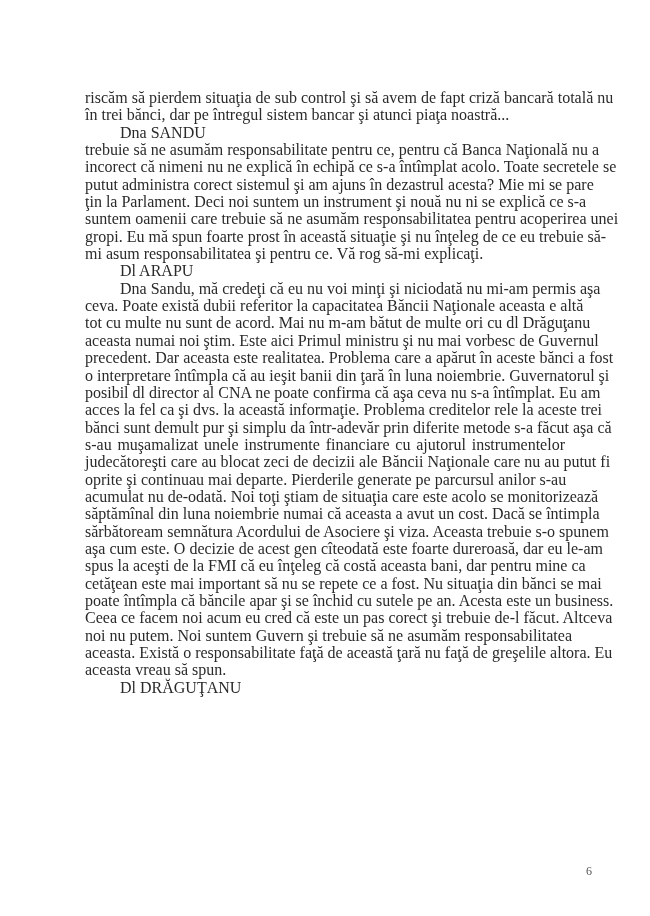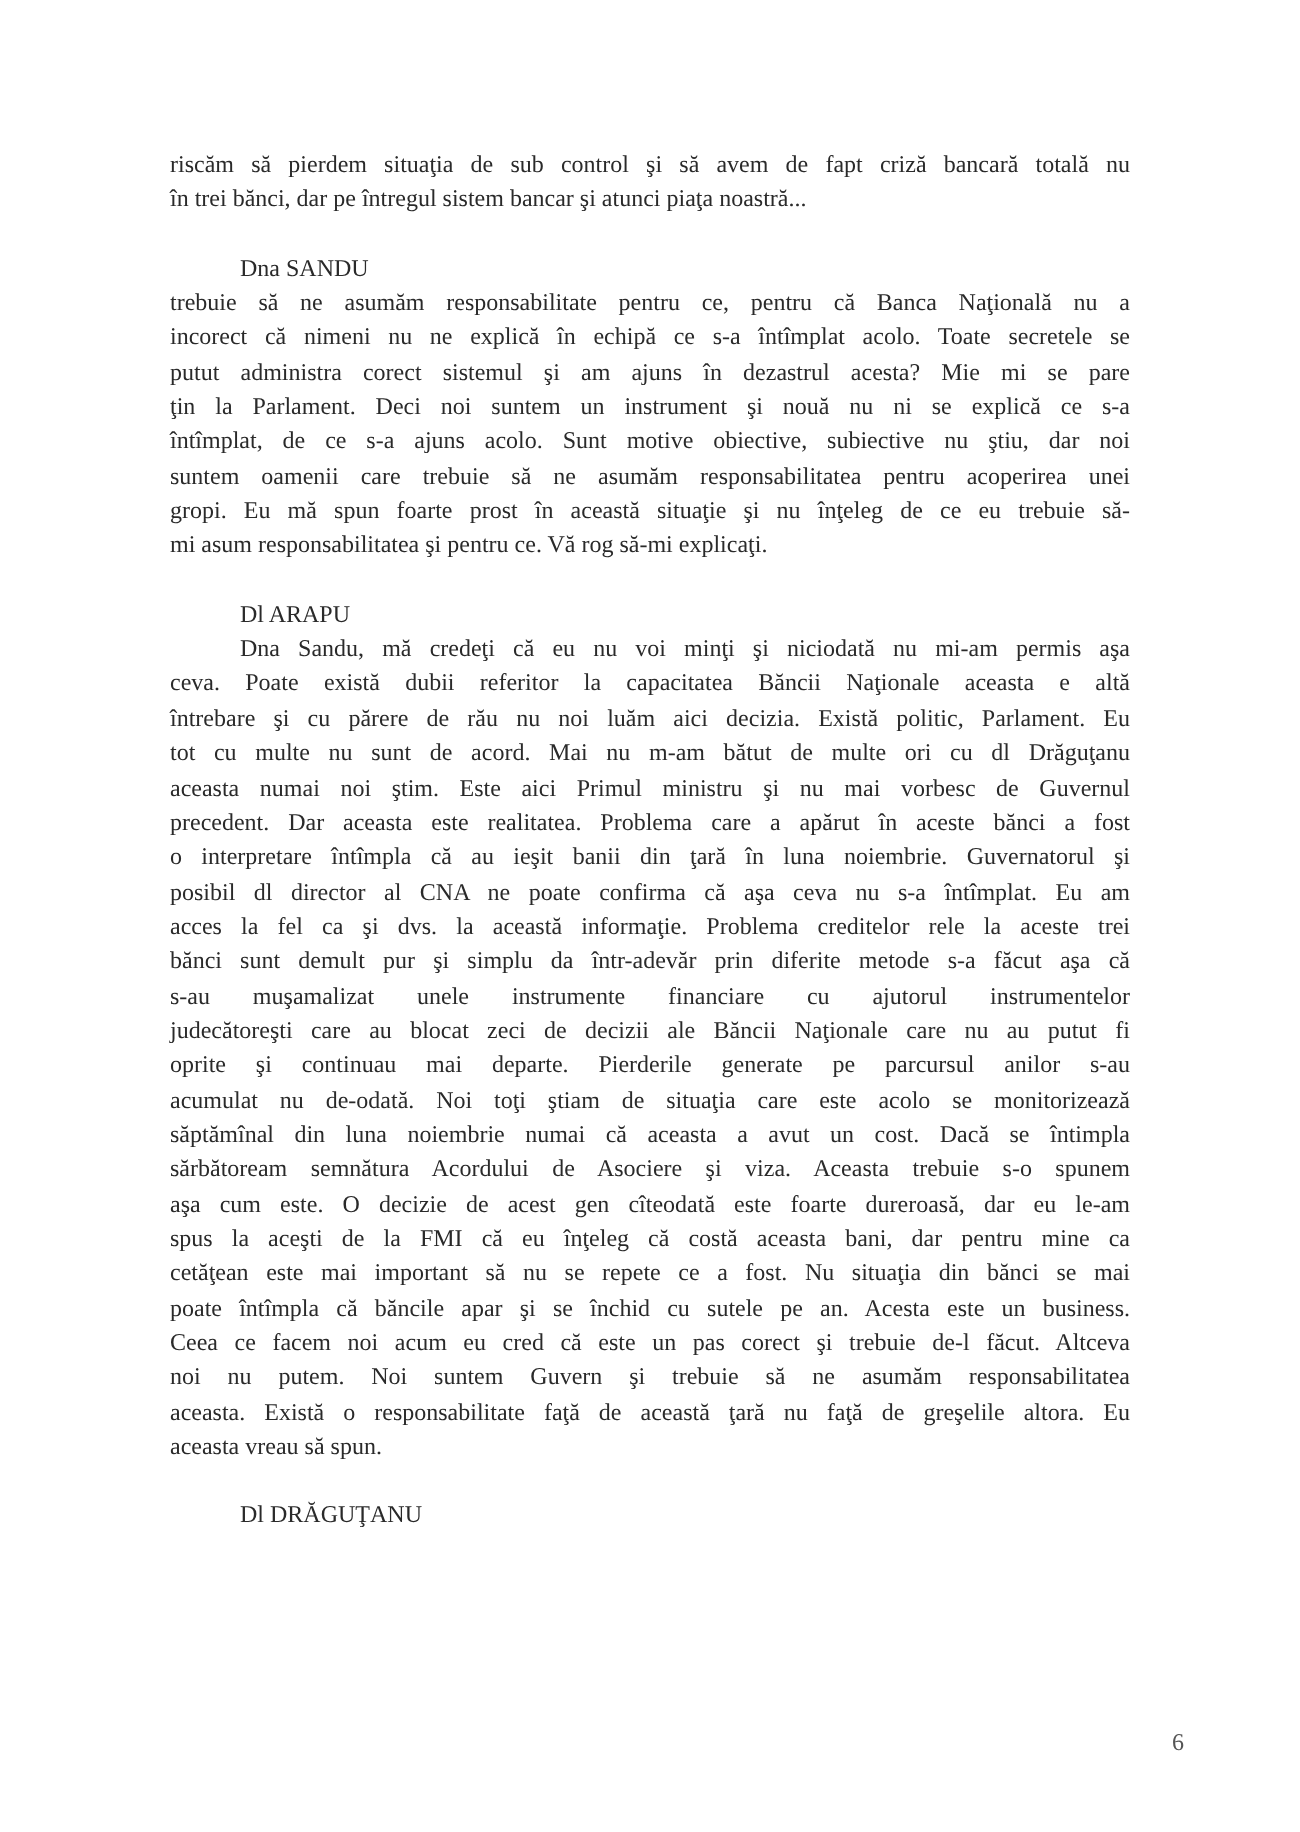--- a/index.html
+++ b/index.html
@@ -11,39 +11,39 @@
       width: 650px;
       height: 916px;
       position: relative;
       overflow: hidden;
       font-family: "Liberation Serif", "DejaVu Serif", serif;
       color: #2a2a2a;
     }
     .page {
       position: absolute;
       left: 85px;
-      top: 74px;
+      top: 89px;
       width: 480px;
-      font-size: 12px;
+      font-size: 16px;
       line-height: 17.35px;
     }
     .line {
       display: block;
       white-space: nowrap;
       text-align: justify;
       text-align-last: justify;
       height: 17.35px;
     }
     .line.last {
       text-align-last: left;
     }
     .speaker {
       display: block;
       padding-left: 35px;
-      margin-top: 17px;
+      margin-top: 0;
       height: 17.35px;
       white-space: nowrap;
     }
     .indent {
       padding-left: 35px;
     }
     .page-number {
       position: absolute;
       left: 586px;
       top: 864px;
@@ -60,31 +60,29 @@
     <span class="line">riscăm să pierdem situaţia de sub control şi să avem de fapt criză bancară totală nu</span>
     <span class="line last">în trei bănci, dar pe întregul sistem bancar şi atunci piaţa noastră...</span>
   </div>
 
   <div>
     <span class="speaker">Dna SANDU</span>
     <span class="line">trebuie să ne asumăm responsabilitate pentru ce, pentru că Banca Naţională nu a</span>
     <span class="line">incorect că nimeni nu ne explică în echipă ce s-a întîmplat acolo. Toate secretele se</span>
     <span class="line">putut administra corect sistemul şi am ajuns în dezastrul acesta? Mie mi se pare</span>
     <span class="line">ţin la Parlament. Deci noi suntem un instrument şi nouă nu ni se explică ce s-a</span>
-    <span class="line">întîmplat, de ce s-a ajuns acolo. Sunt motive obiective, subiective  nu ştiu, dar noi</span>
     <span class="line">suntem oamenii care trebuie să ne asumăm responsabilitatea pentru acoperirea unei</span>
     <span class="line">gropi. Eu mă spun foarte prost în această situaţie şi nu înţeleg de ce eu trebuie să-</span>
     <span class="line last">mi asum responsabilitatea şi pentru ce. Vă rog să-mi explicaţi.</span>
   </div>
 
   <div>
     <span class="speaker">Dl ARAPU</span>
     <span class="line indent">Dna Sandu, mă credeţi că eu  nu voi minţi şi niciodată nu mi-am permis aşa</span>
     <span class="line">ceva. Poate există dubii referitor la capacitatea Băncii Naţionale aceasta e altă</span>
-    <span class="line">întrebare şi cu părere de rău nu noi luăm aici decizia. Există politic, Parlament. Eu</span>
     <span class="line">tot cu multe nu sunt de acord. Mai nu m-am bătut de multe ori cu dl Drăguţanu</span>
     <span class="line">aceasta numai noi ştim. Este aici Primul ministru şi nu mai vorbesc de Guvernul</span>
     <span class="line">precedent. Dar aceasta este realitatea. Problema care a  apărut în aceste bănci a fost</span>
     <span class="line">o interpretare întîmpla că au ieşit banii din ţară în luna  noiembrie. Guvernatorul şi</span>
     <span class="line">posibil dl director al CNA ne poate confirma că aşa ceva nu s-a întîmplat. Eu am</span>
     <span class="line">acces la fel ca şi dvs. la această informaţie. Problema creditelor rele la aceste trei</span>
     <span class="line">bănci sunt demult pur şi simplu da într-adevăr prin diferite metode s-a făcut aşa că</span>
     <span class="line">s-au muşamalizat unele instrumente financiare cu ajutorul instrumentelor</span>
     <span class="line">judecătoreşti care au blocat zeci de decizii ale Băncii Naţionale care nu au putut fi</span>
     <span class="line">oprite şi continuau mai departe. Pierderile generate pe parcursul anilor s-au</span>

